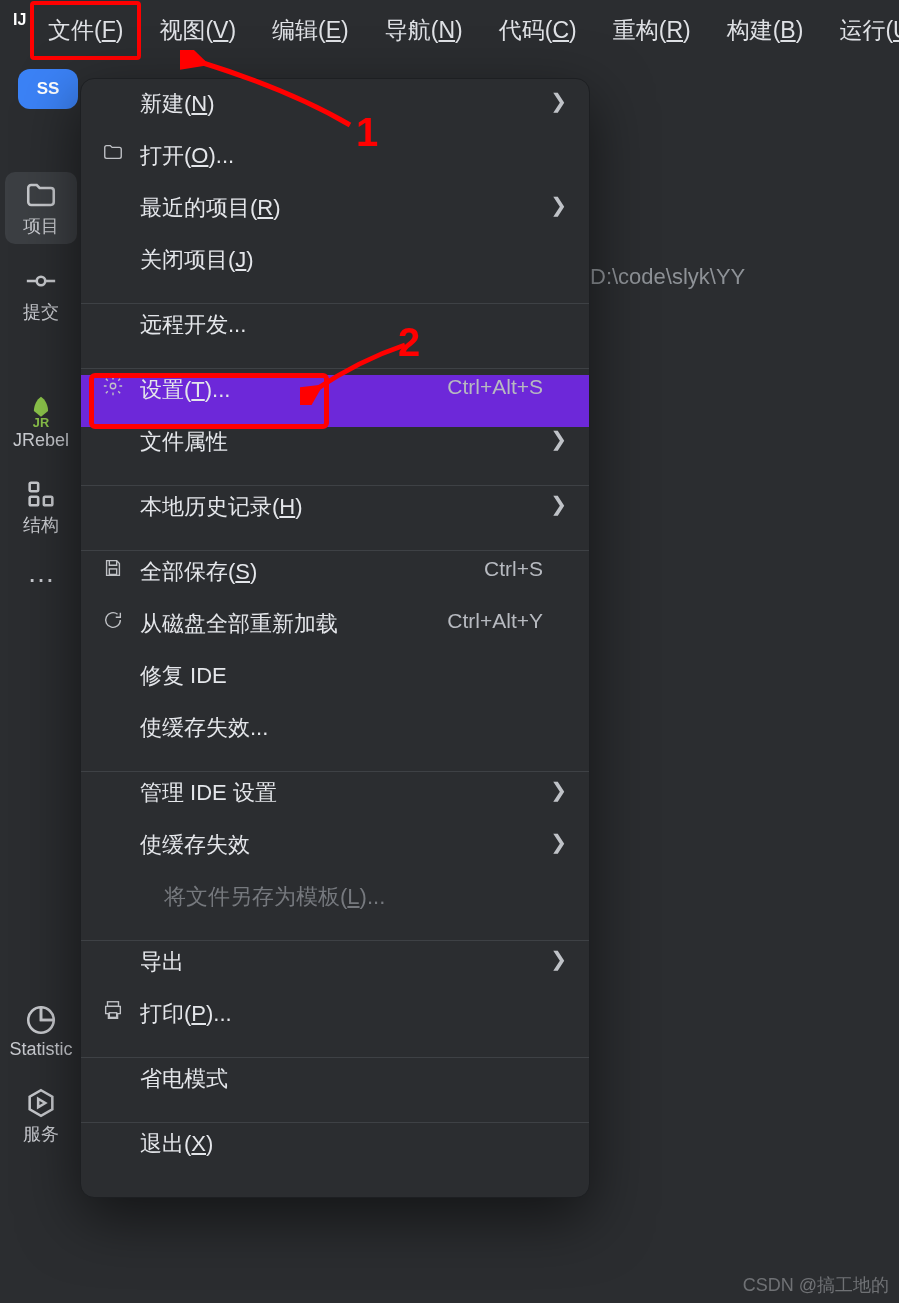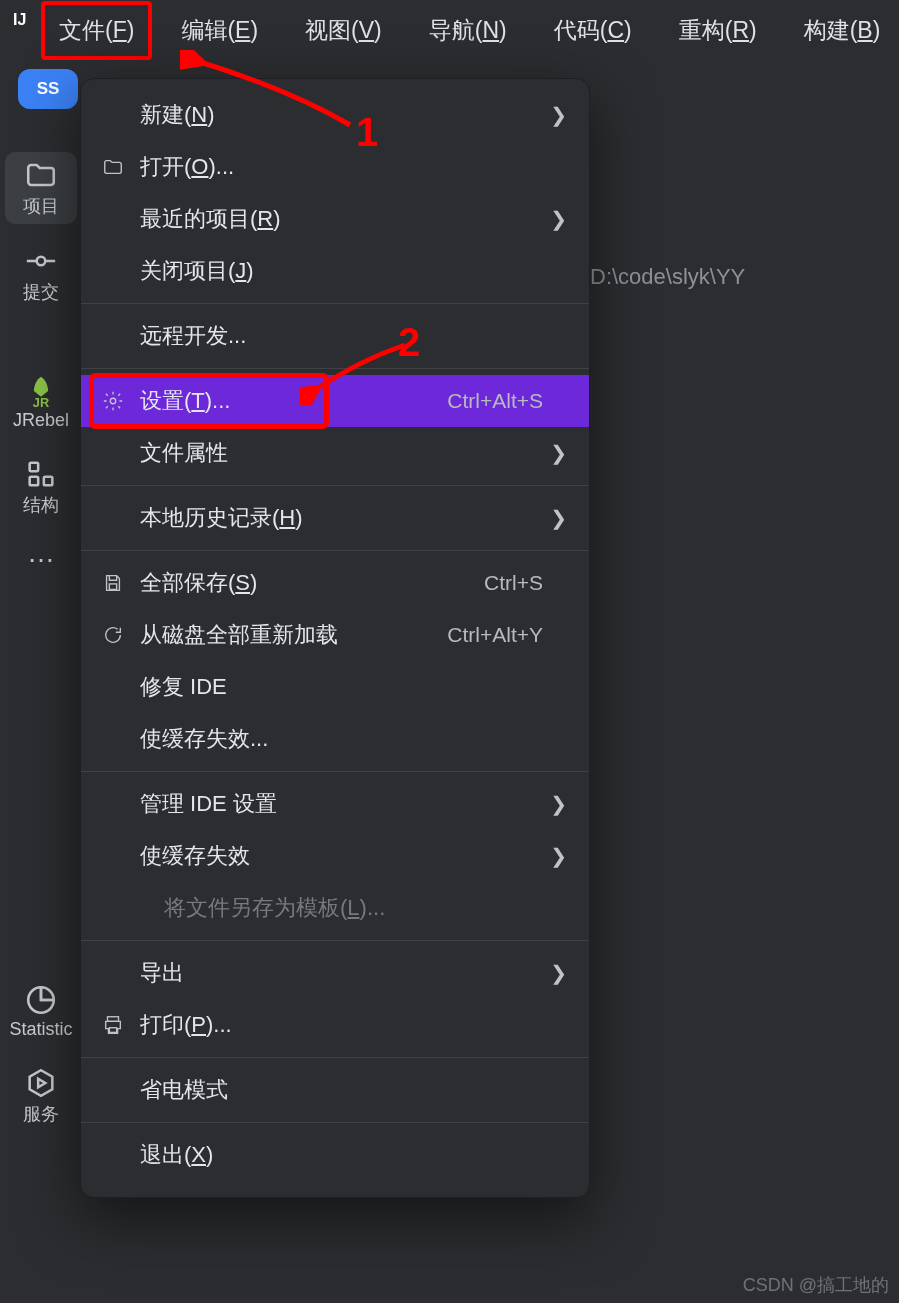--- a/index.html
+++ b/index.html
@@ -5,42 +5,42 @@
   * { margin:0; padding:0; box-sizing:border-box; font-family:"Segoe UI","Microsoft YaHei",sans-serif; }
   body { background:#2b2d30; color:#dfe1e5; width:899px; height:1303px; overflow:hidden; position:relative; }
   .svg-icon { width:22px; height:22px; display:block; }
   .svg-icon path, .svg-icon circle, .svg-icon rect { stroke:#c0c2c6; stroke-width:1.5; fill:none; }
 
   .menubar { height:60px; display:flex; align-items:center; background:#2b2d30; padding-left:10px; gap:0; font-size:23px; }
   .menubar .logo { width:42px; height:42px; margin-right:20px; border-radius:4px;
     background:linear-gradient(135deg,#f84b8f 0%,#b74af7 35%,#3c8ce7 70%,#ff7e29 100%);
     position:relative; }
   .menubar .logo::after { content:"IJ"; color:#fff; font-weight:bold; font-size:16px; position:absolute; top:2px; left:3px; }
-  .menubar .menu-item { padding:16px 18px; cursor:default; white-space:nowrap;margin-left:11px; }
+  .menubar .menu-item { padding:16px 18px; cursor:default; white-space:nowrap; }
   .menubar .menu-item .mn { text-decoration:underline; }
   .file-hl { border:4px solid #ff0000; border-radius:4px; padding:10px 14px !important; }
 
   .crumb { height:58px; display:flex; align-items:center; padding-left:18px; background:#2b2d30; }
   .ss-badge { width:60px; height:40px; border-radius:12px; background:#3b82f6; color:#fff; font-weight:600; font-size:17px; display:flex; align-items:center; justify-content:center; margin-right:10px; }
   .crumb-text { font-size:22px; color:#e8e8e8; }
 
-  .leftbar { position:absolute; left:0; top:152px; width:82px; display:flex; flex-direction:column; gap:14px; align-items:center; }
+  .leftbar { position:absolute; left:0; top:172px; width:82px; display:flex; flex-direction:column; gap:14px; align-items:center; }
   .leftbar .tool { width:72px; display:flex; flex-direction:column; align-items:center; gap:2px; padding:6px 0; border-radius:10px; }
   .leftbar .tool.sel { background:#3c3f43; }
   .leftbar .tool .ticon { width:34px; height:34px; }
   .leftbar .tool .ticon path,.leftbar .tool .ticon circle,.leftbar .tool .ticon rect,.leftbar .tool .ticon line { stroke:#c6c8cc; stroke-width:1.8; fill:none; }
   .leftbar .tlabel { font-size:18px; color:#c9cbd0; }
   .leftbar .jr { position:relative; }
   .leftbar .jr .rocket { width:34px; height:34px; }
   .leftbar .ell { font-size:28px; line-height:20px; color:#c9cbd0; }
 
   .editor-hint { position:absolute; left:590px; top:264px; font-size:22px; color:#8e9297; }
 
   .popup { position:absolute; left:80px; top:78px; width:510px; background:#2b2d30; border:1px solid #1d1f22; border-radius:14px; box-shadow:0 20px 60px rgba(0,0,0,0.55); padding:10px 0 16px; }
-  .popup .row { display:flex; align-items:center; height:52px; padding:0 22px 0 20px; gap:15px; font-size:22px; }
+  .popup .row { display:flex; align-items:flex-start; height:52px; padding:0 22px 0 20px; gap:15px; font-size:22px; }
   .popup .row .mic { width:24px; display:flex; justify-content:center; }
   .popup .row .lab { flex:1; color:#e4e6ea; }
   .popup .row .lab.dis { color:#76797e;margin-left:24px; }
   .popup .row .lab .mn { text-decoration:underline; }
   .popup .row .sc { color:#b7bac0; font-size:21px; margin-right:24px; }
   .popup .row .sub { font-size:20px; color:#bfc2c7; }
   .popup .sep { height:1px; background:#3e4145; margin:6px 0; }
   .popup .row.hi { background:#6d28d9; }
   .popup .row.box { position:relative; }
   .popup .row.box::after { content:""; position:absolute; left:8px; right:260px; top:-2px; bottom:-2px; border:5px solid #ff0000; border-radius:6px; pointer-events:none; }
@@ -51,22 +51,22 @@
   .arrow-svg { position:absolute; pointer-events:none; }
 
   .watermark { position:absolute; right:10px; bottom:6px; color:#a7a9ad; font-size:18px; opacity:0.55;margin-top:46px; }
 </style>
 </head>
 <body>
 
 <div class="menubar">
   <div class="logo"></div>
   <div class="menu-item file-hl"><span>文件(</span><span class="mn">F</span><span>)</span></div>
+  <div class="menu-item"><span>视图(</span><span class="mn">V</span><span>)</span></div>
   <div class="menu-item"><span>编辑(</span><span class="mn">E</span><span>)</span></div>
-  <div class="menu-item"><span>视图(</span><span class="mn">V</span><span>)</span></div>
   <div class="menu-item"><span>导航(</span><span class="mn">N</span><span>)</span></div>
   <div class="menu-item"><span>代码(</span><span class="mn">C</span><span>)</span></div>
   <div class="menu-item"><span>重构(</span><span class="mn">R</span><span>)</span></div>
   <div class="menu-item"><span>构建(</span><span class="mn">B</span><span>)</span></div>
   <div class="menu-item"><span>运行(</span><span class="mn">U</span><span></span></div>
 </div>
 
 <div class="crumb">
   <div class="ss-badge">SS</div>
   <span class="crumb-text">s</span>

